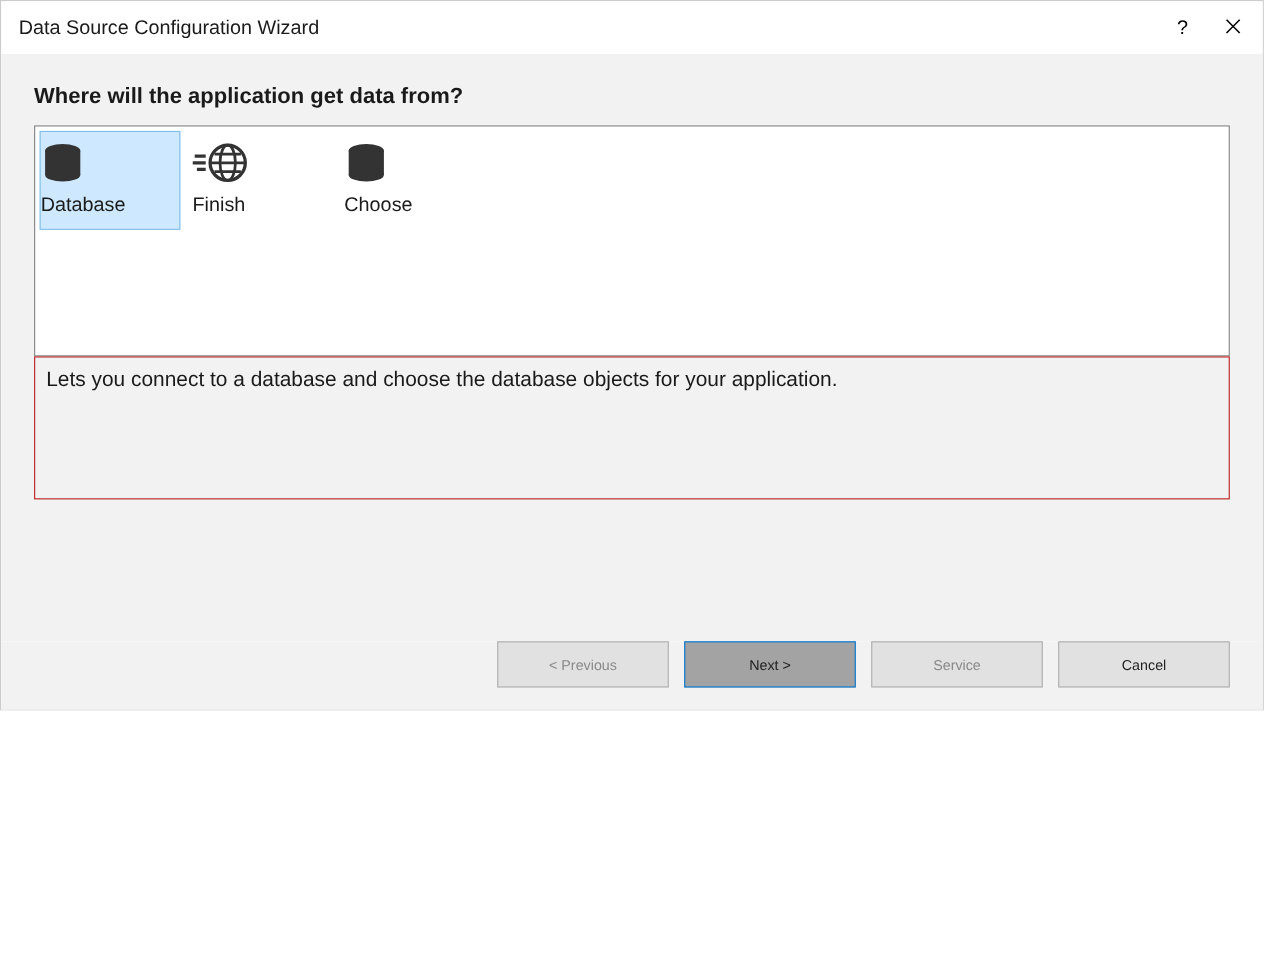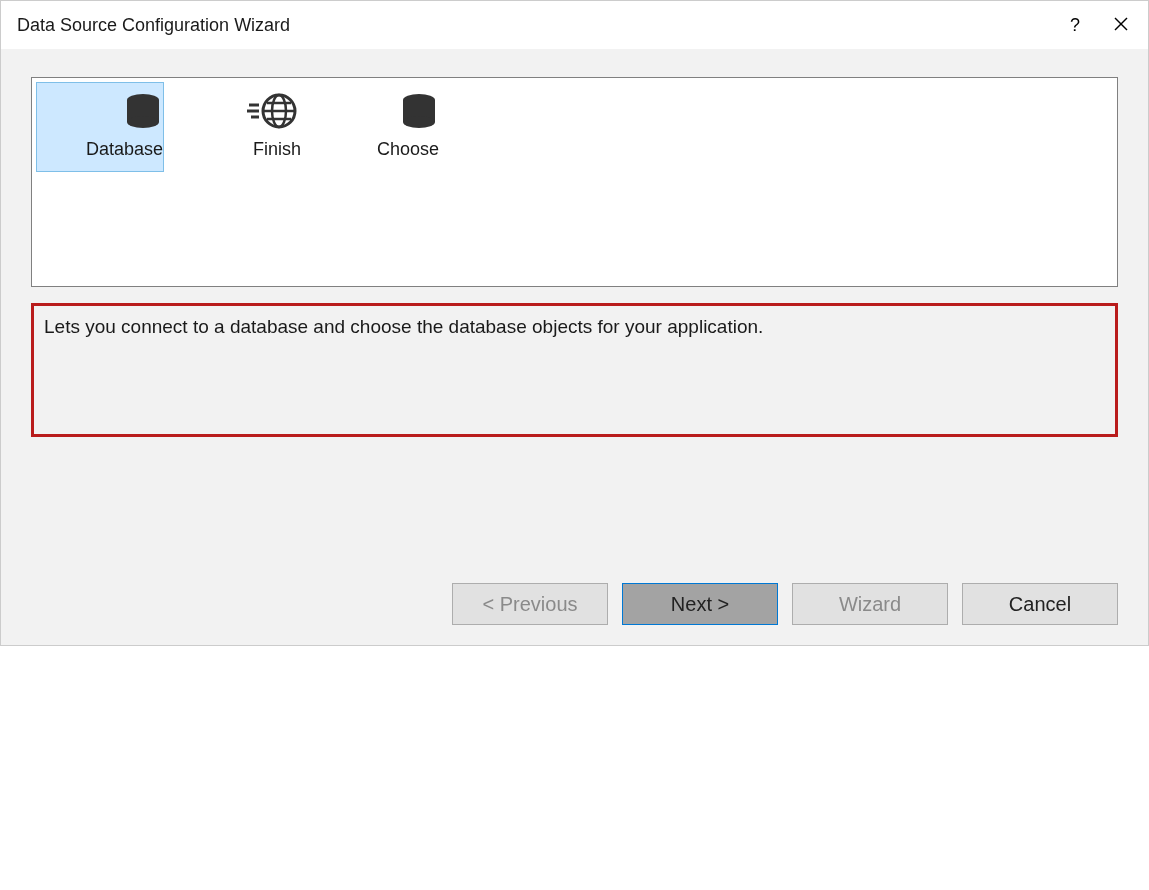--- a/index.html
+++ b/index.html
@@ -81,21 +81,21 @@
     display:flex;
     align-items:flex-start;
     padding: 4px;
     gap: 10px;
   }
   .option {
     width: 128px;
     height: 90px;
     display:flex;
     flex-direction:column;
-    align-items:flex-end;
+    align-items:flex-start;
     justify-content:flex-start;
     padding-top:4px;
     border:1px solid transparent;
     box-sizing:border-box;
     cursor:default;
   }
   .option.selected {
     background:#cde8ff;
     border:1px solid #7fbfe8;
   }
@@ -103,22 +103,21 @@
     height:48px;
     display:flex;
     align-items:center;
     justify-content:center;
     margin-bottom:4px;
   }
   .opt-label {
     font-size:18px;
   }
   .desc-box {
-    margin-top:16px;
-    border:3px solid #b91c1c;
+    border:1px solid #b91c1c;
     background:#f2f2f2;
     height:108px;
     padding:10px 10px;
     font-size:19px;
   }
 
   
   .footer {
     background:#f2f2f2;
     padding: 0 30px 20px 30px;
@@ -127,21 +126,21 @@
     gap:14px;
   }
   .btn {
     width:156px;
     height:42px;
     background:#e1e1e1;
     border:1px solid #adadad;
     display:flex;
     align-items:center;
     justify-content:center;
-    font-size:20px;
+    font-size:13px;
     color:#222;
     box-sizing:border-box;
   }
   .btn.disabled {
     color:#8a8a8a;
   }
   .btn.primary {
     background:#a3a3a3;
     border:1.5px solid #0078d4;
   }
@@ -162,20 +161,21 @@
         <svg viewBox="0 0 14 14" stroke="#000" stroke-width="1.4">
           <line x1="1" y1="1" x2="13" y2="13"></line>
           <line x1="13" y1="1" x2="1" y2="13"></line>
         </svg>
       </span>
     </div>
   </div>
 
 
   <div class="content">
+    <div class="prompt">Where will the application get data from?</div>
 
     <div class="options-box">
 
       <div class="option selected">
         <div class="opt-icon">
           <svg viewBox="0 0 40 40" width="40" height="40">
             <ellipse cx="20" cy="9" rx="16" ry="6" fill="#333"></ellipse>
             <rect x="4" y="9" width="32" height="22" fill="#333"></rect>
             <ellipse cx="20" cy="31" rx="16" ry="6" fill="#333"></ellipse>
           </svg>
@@ -218,20 +218,20 @@
   </div>
 
   <div class="footer">
     <div class="btn disabled">
       <span>&lt; Previous</span>
     </div>
     <div class="btn primary">
       <span>Next &gt;</span>
     </div>
     <div class="btn disabled">
-      <span>Wizard</span>
+      <span>Service</span>
     </div>
     <div class="btn">
       <span>Cancel</span>
     </div>
   </div>
 
 </div>
 
 </body></html>

